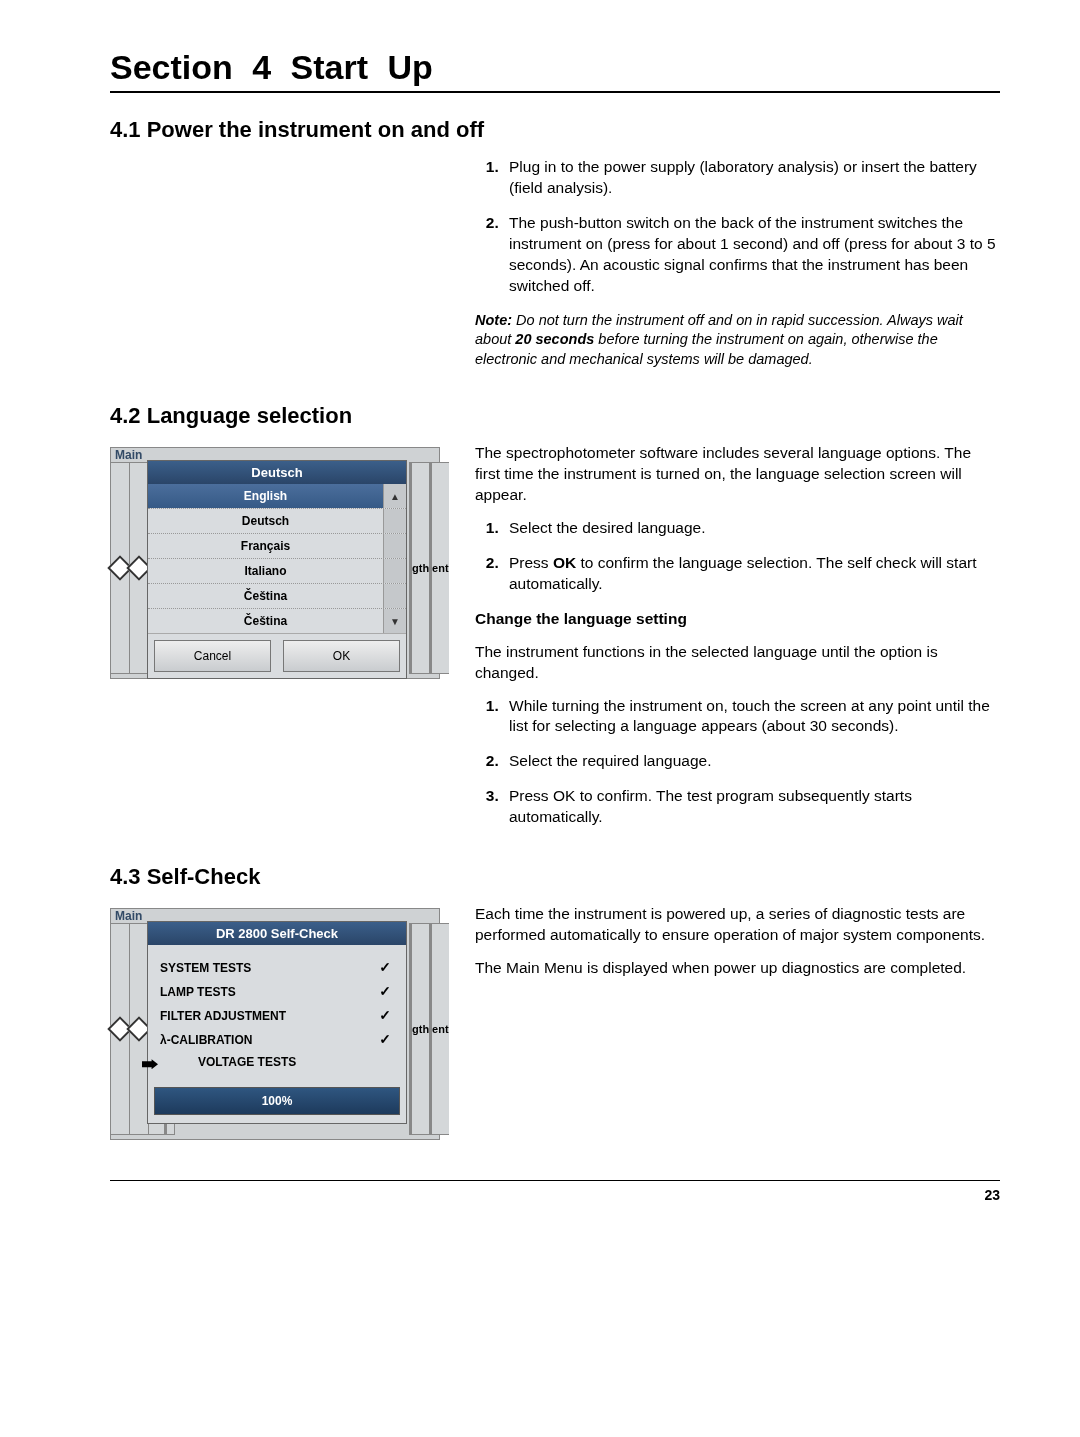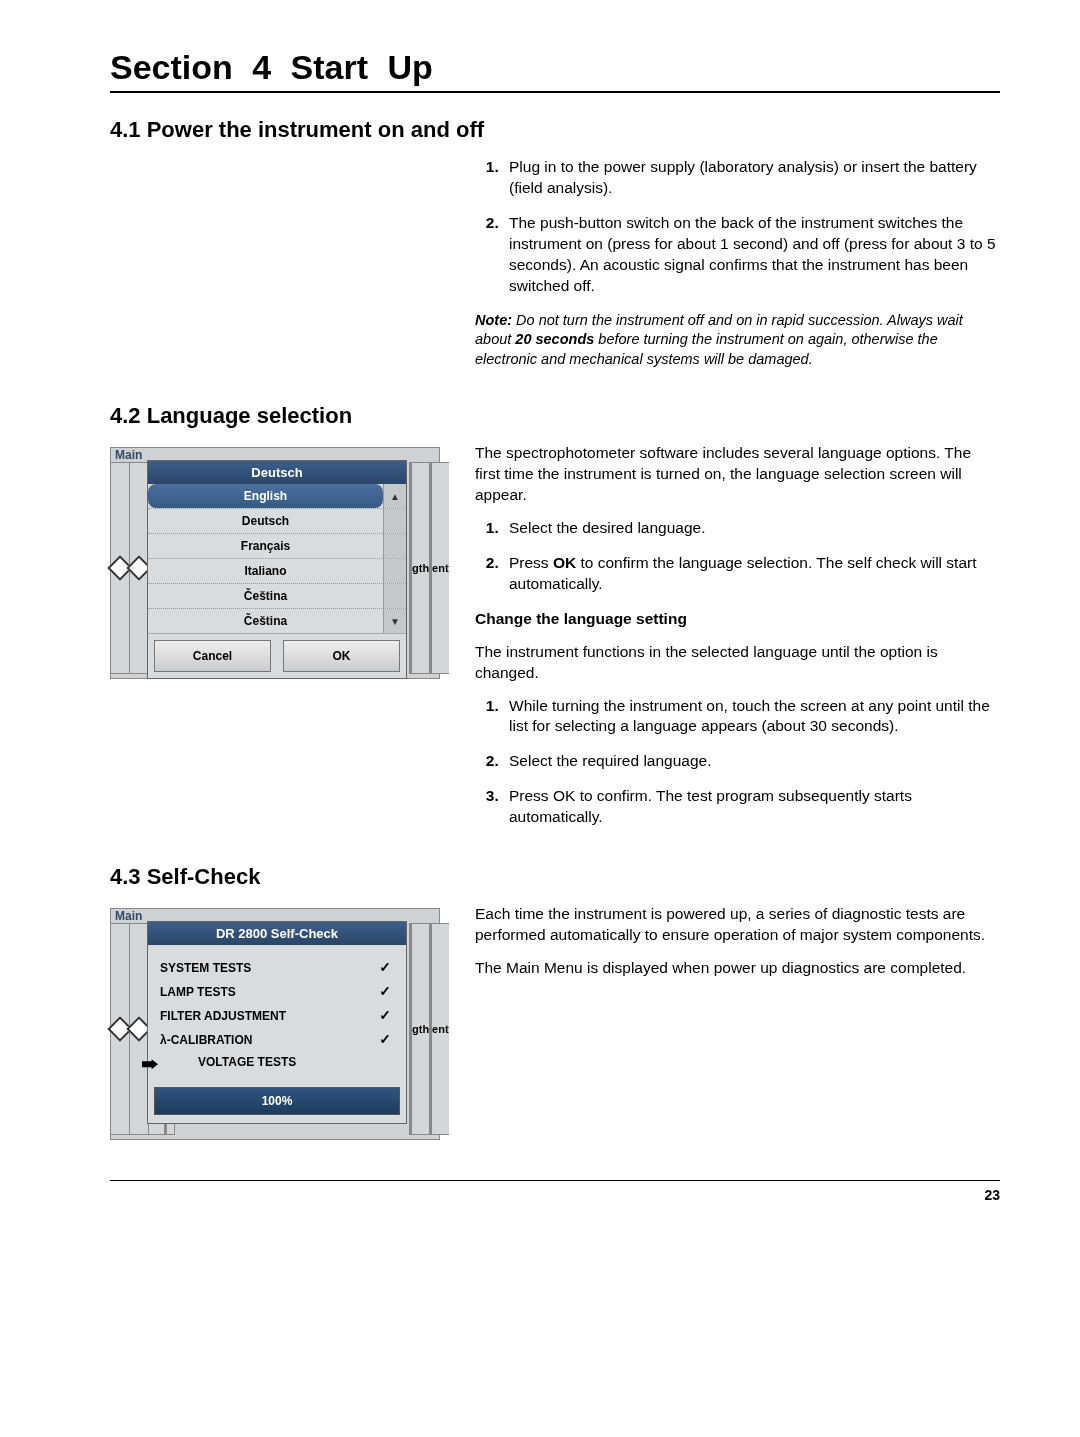--- a/index.html
+++ b/index.html
@@ -141,21 +141,20 @@
     display: flex;
     border-top: 1px dotted #999;
   }
   .lang-row:first-child { border-top: none; }
   .lang-item {
     flex: 1;
     text-align: center;
     padding: 5px 12px;
     font-weight: bold;
     font-size: 12px;
-    border-radius: 8px;
   }
   .lang-item.sel {
     background: linear-gradient(#4b6e9c, #365a86);
     color: #fff;
   }
   .scroll-btn {
     width: 22px;
     background: #c5c8cb;
     border-left: 1px solid #999;
     display: flex; align-items: center; justify-content: center;
@@ -168,21 +167,21 @@
     background: #c5c8cb;
   }
   .dlg-btn-row {
     display: flex;
     border-top: 1px solid #aaa;
   }
   .dlg-btn {
     flex: 1;
     text-align: center;
     padding: 8px 0;
-    font-weight: bold;
+    font-weight: normal;
     background: linear-gradient(#eee, #c9cccf);
     border: 1px solid #777;
     margin: 6px;
     font-size: 12px;
   }
 
   
   .sc-body {
     background: #d9dcdf;
     padding: 10px 12px 4px 12px;

